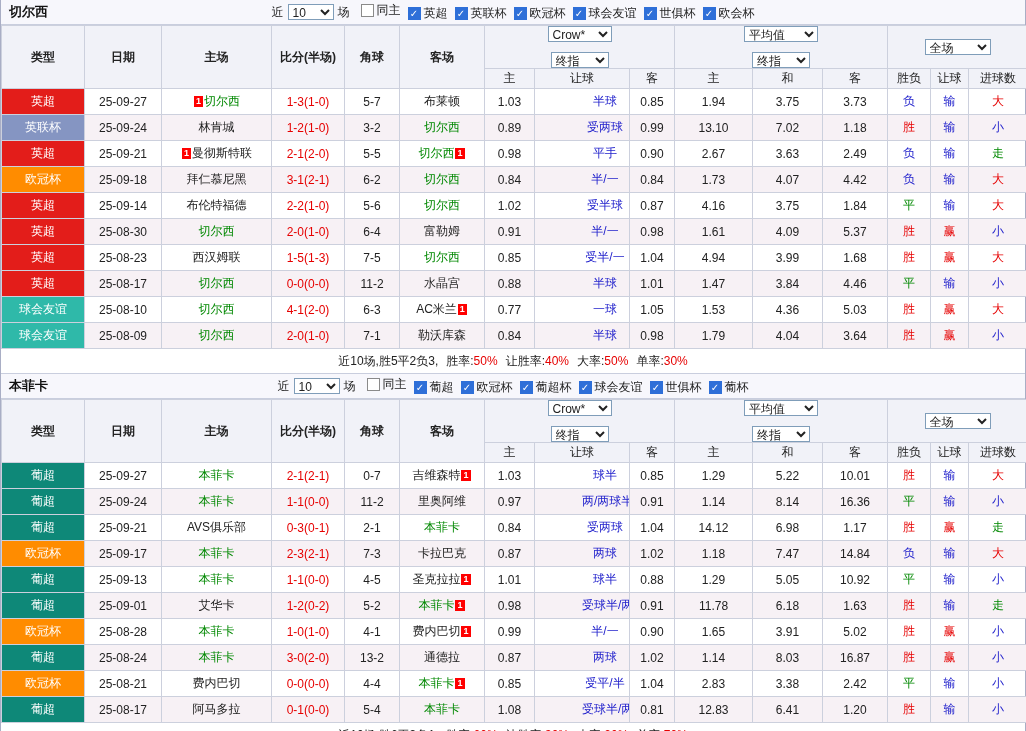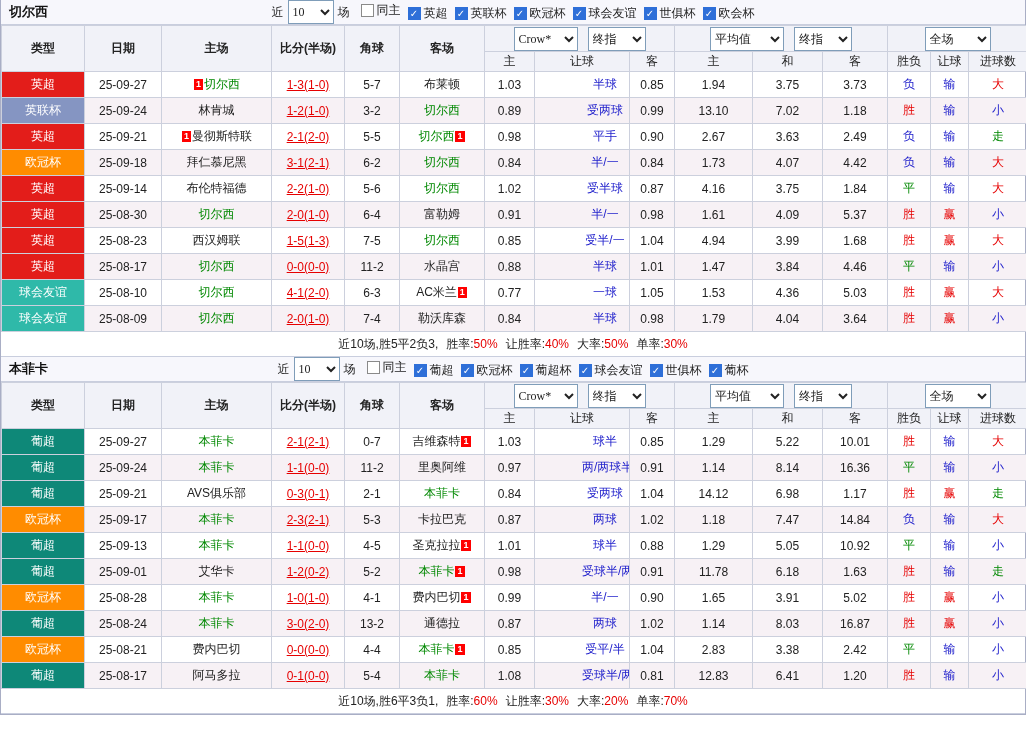--- a/index.html
+++ b/index.html
@@ -38,21 +38,21 @@
   .tb-btn.red { background: #e03c31; }
 
   
   .strip {
     height: 25px; background: #f7f7fc; border-bottom: 1px solid #c9cede;
     position: relative; display: flex; align-items: center; justify-content: center;
   }
   .strip-team { position: absolute; left: 8px; font-weight: bold; font-size: 13px; color: #111; }
   .strip-filter { display: flex; align-items: center; gap: 4px; }
   select {
-    height: 24px; font-size: 12px; border: 1px solid #7f9db9; background: #fff; color: #222; font-family: Liberation Serif, serif;
+    height: 16px; font-size: 12px; border: 1px solid #7f9db9; background: #fff; color: #222;
   }
   .sel-count { width: 46px; }
   .sel-source { width: 64px; }
   .sel-time { width: 58px; }
   .sel-avg { width: 74px; }
   .sel-scope { width: 66px; }
   .check { display: inline-flex; align-items: center; gap: 3px; margin-left: 7px; cursor: pointer; }
   .cb {
     width: 13px; height: 13px; border: 1px solid #8a8a8a; background: #fff;
     display: inline-flex; align-items: center; justify-content: center;
@@ -62,23 +62,23 @@
 
   
   table { border-collapse: collapse; width: 1026px; table-layout: fixed; }
   th, td {
     border: 1px solid #ccd0dd; text-align: center; height: 26px;
     padding: 0 1px; overflow: hidden; white-space: nowrap;
   }
   thead th { background: #f1f2f8; font-weight: bold; color: #222; }
   thead tr.h2 th { height: 20px; font-weight: normal; }
   tbody tr:nth-child(even) { background: #f7f1f5; }
-  .selgroup { display: flex; justify-content: center; align-items: center; gap: 10px; }
+  .selgroup { display: flex; justify-content: center; align-items: center; gap: 10px; flex-direction: column; }
   td.league { color: #fff; }
-  td.score { color: #e60000; text-decoration: underline; }
+  td.score { color: #e60000; }
   td.handicap { color: #2222cc; padding-left: 47px; }
   .focal { color: #008800; }
   .card {
     display: inline-block; background: #f00; color: #fff; font-size: 9px;
     line-height: 11px; padding: 0 2px; margin: 0 1px; font-weight: bold; vertical-align: 1px;
   }
 
   
   .summary {
     height: 25px; display: flex; align-items: center; justify-content: center;
@@ -333,21 +333,21 @@
             <td>5.03</td>
             <td style="color: rgb(230, 0, 0);">胜</td>
             <td style="color: rgb(230, 0, 0);">赢</td>
             <td style="color: rgb(230, 0, 0);">大</td>
           </tr>
           <tr>
             <td class="league" style="background: rgb(47, 185, 169);">球会友谊</td>
             <td>25-08-09</td>
             <td><span class="focal">切尔西</span></td>
             <td class="score">2-0(1-0)</td>
-            <td>7-4</td>
+            <td>7-1</td>
             <td><span>勒沃库森</span></td>
             <td>0.84</td>
             <td class="handicap">半球</td>
             <td>0.98</td>
             <td>1.79</td>
             <td>4.04</td>
             <td>3.64</td>
             <td style="color: rgb(230, 0, 0);">胜</td>
             <td style="color: rgb(230, 0, 0);">赢</td>
             <td style="color: rgb(34, 34, 204);">小</td>
@@ -502,21 +502,21 @@
             <td>1.17</td>
             <td style="color: rgb(230, 0, 0);">胜</td>
             <td style="color: rgb(230, 0, 0);">赢</td>
             <td style="color: rgb(0, 136, 0);">走</td>
           </tr>
           <tr>
             <td class="league" style="background: rgb(255, 140, 0);">欧冠杯</td>
             <td>25-09-17</td>
             <td><span class="focal">本菲卡</span></td>
             <td class="score">2-3(2-1)</td>
-            <td>5-3</td>
+            <td>7-3</td>
             <td><span>卡拉巴克</span></td>
             <td>0.87</td>
             <td class="handicap">两球</td>
             <td>1.02</td>
             <td>1.18</td>
             <td>7.47</td>
             <td>14.84</td>
             <td style="color: rgb(34, 34, 204);">负</td>
             <td style="color: rgb(34, 34, 204);">输</td>
             <td style="color: rgb(230, 0, 0);">大</td>

